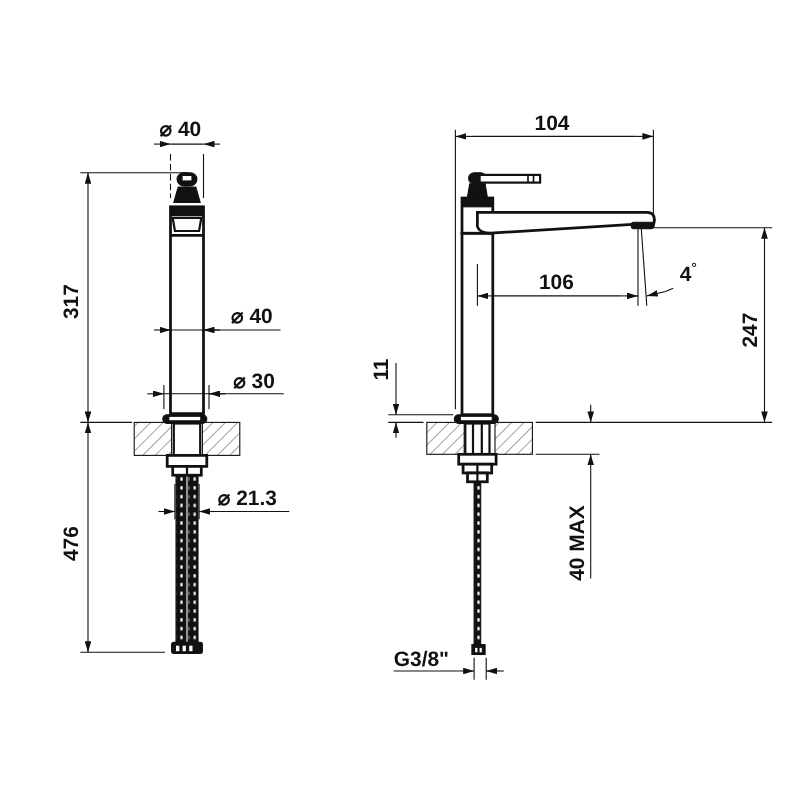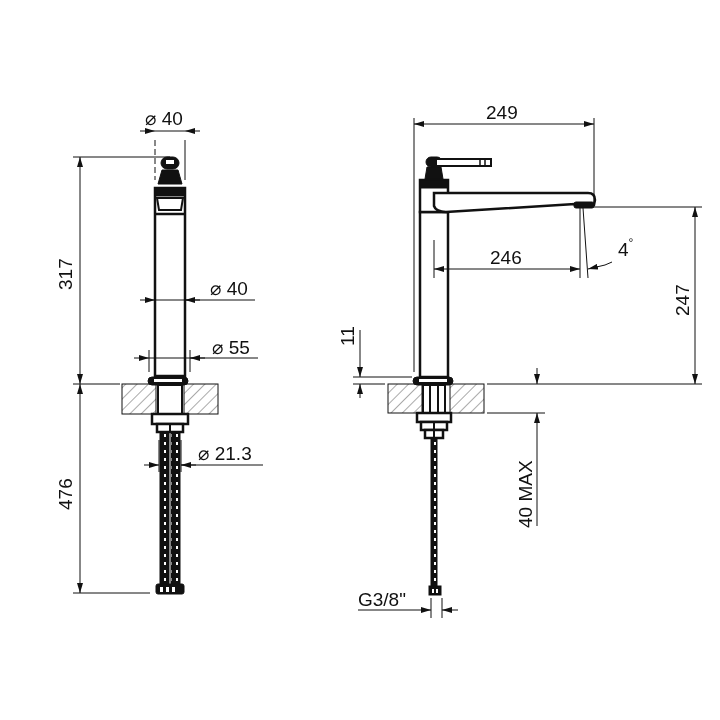--- a/index.html
+++ b/index.html
@@ -1,17 +1,17 @@
 <!DOCTYPE html>
 <html><head>
 <meta charset="utf-8">
 <style>
   html,body{margin:0;padding:0;background:#ffffff;}
   body{width:720px;height:720px;overflow:hidden;font-family:"Liberation Sans",sans-serif;}
-  #stage{position:relative;width:720px;height:720px;}
+  #stage{position:relative;width:720px;height:720px;font-weight:bold;}
   svg{position:absolute;left:0;top:0;}
   .lbl{position:absolute;font-family:"Liberation Sans",sans-serif;font-size:19px;color:#111;line-height:1;white-space:nowrap;}
   .vert{transform-origin:left top;transform:rotate(-90deg);}
   .sup{font-size:12px;vertical-align:top;position:relative;top:-3px;}
 </style>
 </head>
 <body>
 
 <div id="stage">
 
@@ -184,31 +184,31 @@
 <div class="lbl" style="left:145px;top:109px;">
   <span>⌀</span>
   <span>40</span>
 </div>
 <div class="lbl" style="left:210px;top:279px;">
   <span>⌀</span>
   <span>40</span>
 </div>
 <div class="lbl" style="left:212px;top:338px;">
   <span>⌀</span>
-  <span>55</span>
+  <span>30</span>
 </div>
 <div class="lbl" style="left:198px;top:444px;">
   <span>⌀</span>
   <span>21.3</span>
 </div>
 <div class="lbl vert" style="left:56px;top:290px;">317</div>
 <div class="lbl vert" style="left:56px;top:510px;">476</div>
 
-<div class="lbl" style="left:486px;top:103px;">249</div>
-<div class="lbl" style="left:490px;top:248px;">246</div>
+<div class="lbl" style="left:486px;top:103px;">104</div>
+<div class="lbl" style="left:490px;top:248px;">106</div>
 <div class="lbl" style="left:618px;top:240px;">
   <span>4</span><span class="sup">°</span>
 </div>
 <div class="lbl vert" style="left:673px;top:316px;">247</div>
 <div class="lbl vert" style="left:338px;top:346px;">11</div>
 <div class="lbl vert" style="left:516px;top:528px;">40 MAX</div>
 <div class="lbl" style="left:358px;top:590px;">G3/8"</div>
 
 </div>
 

